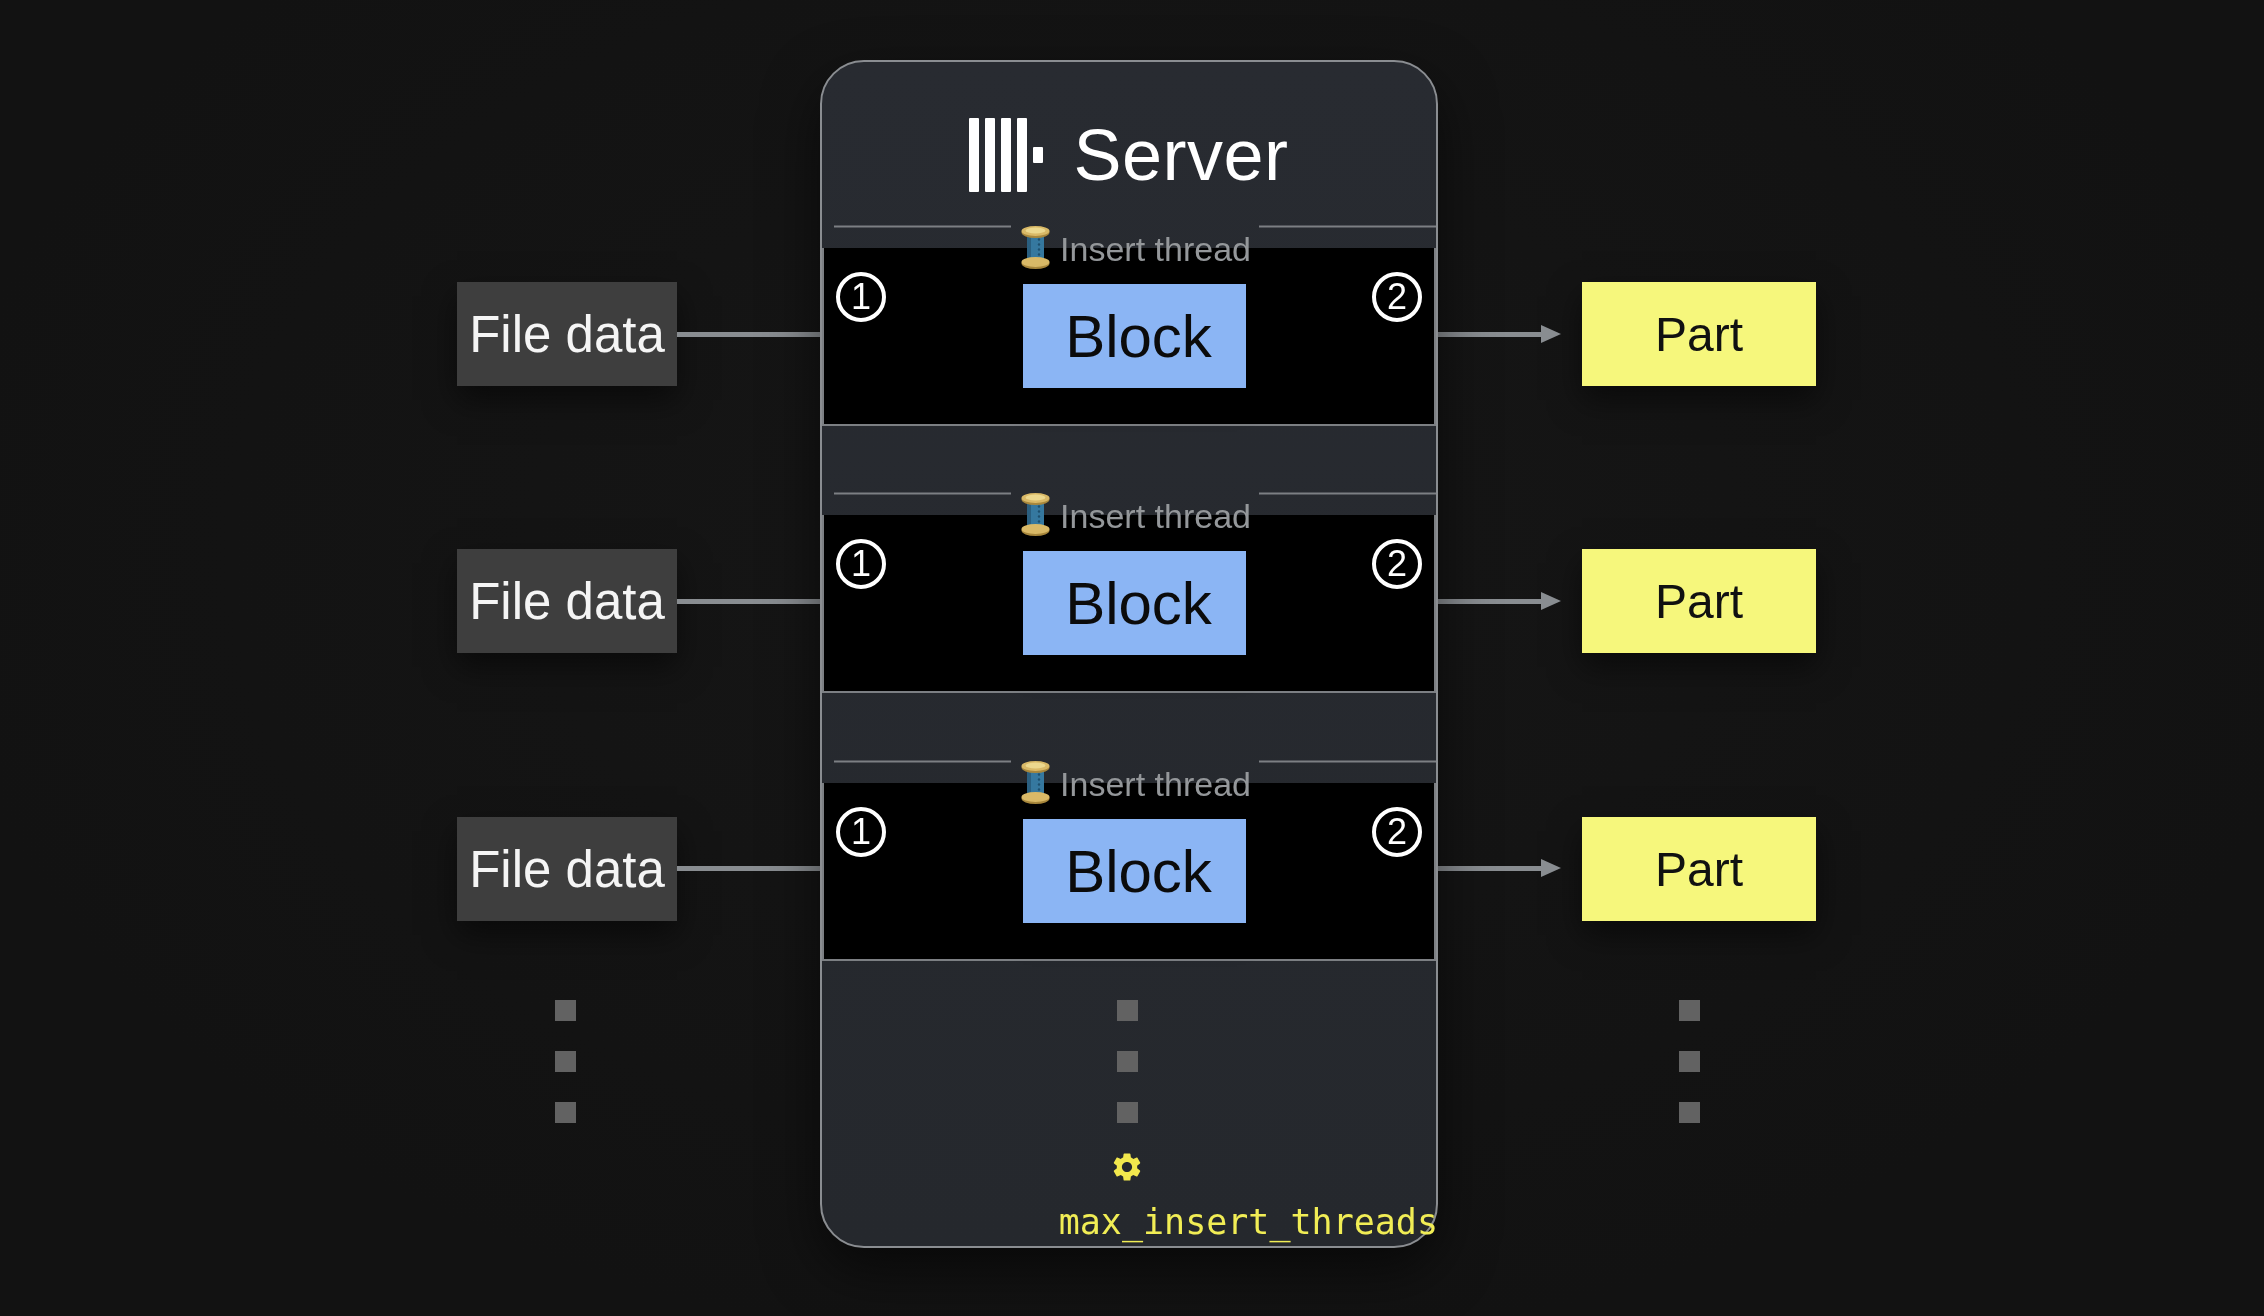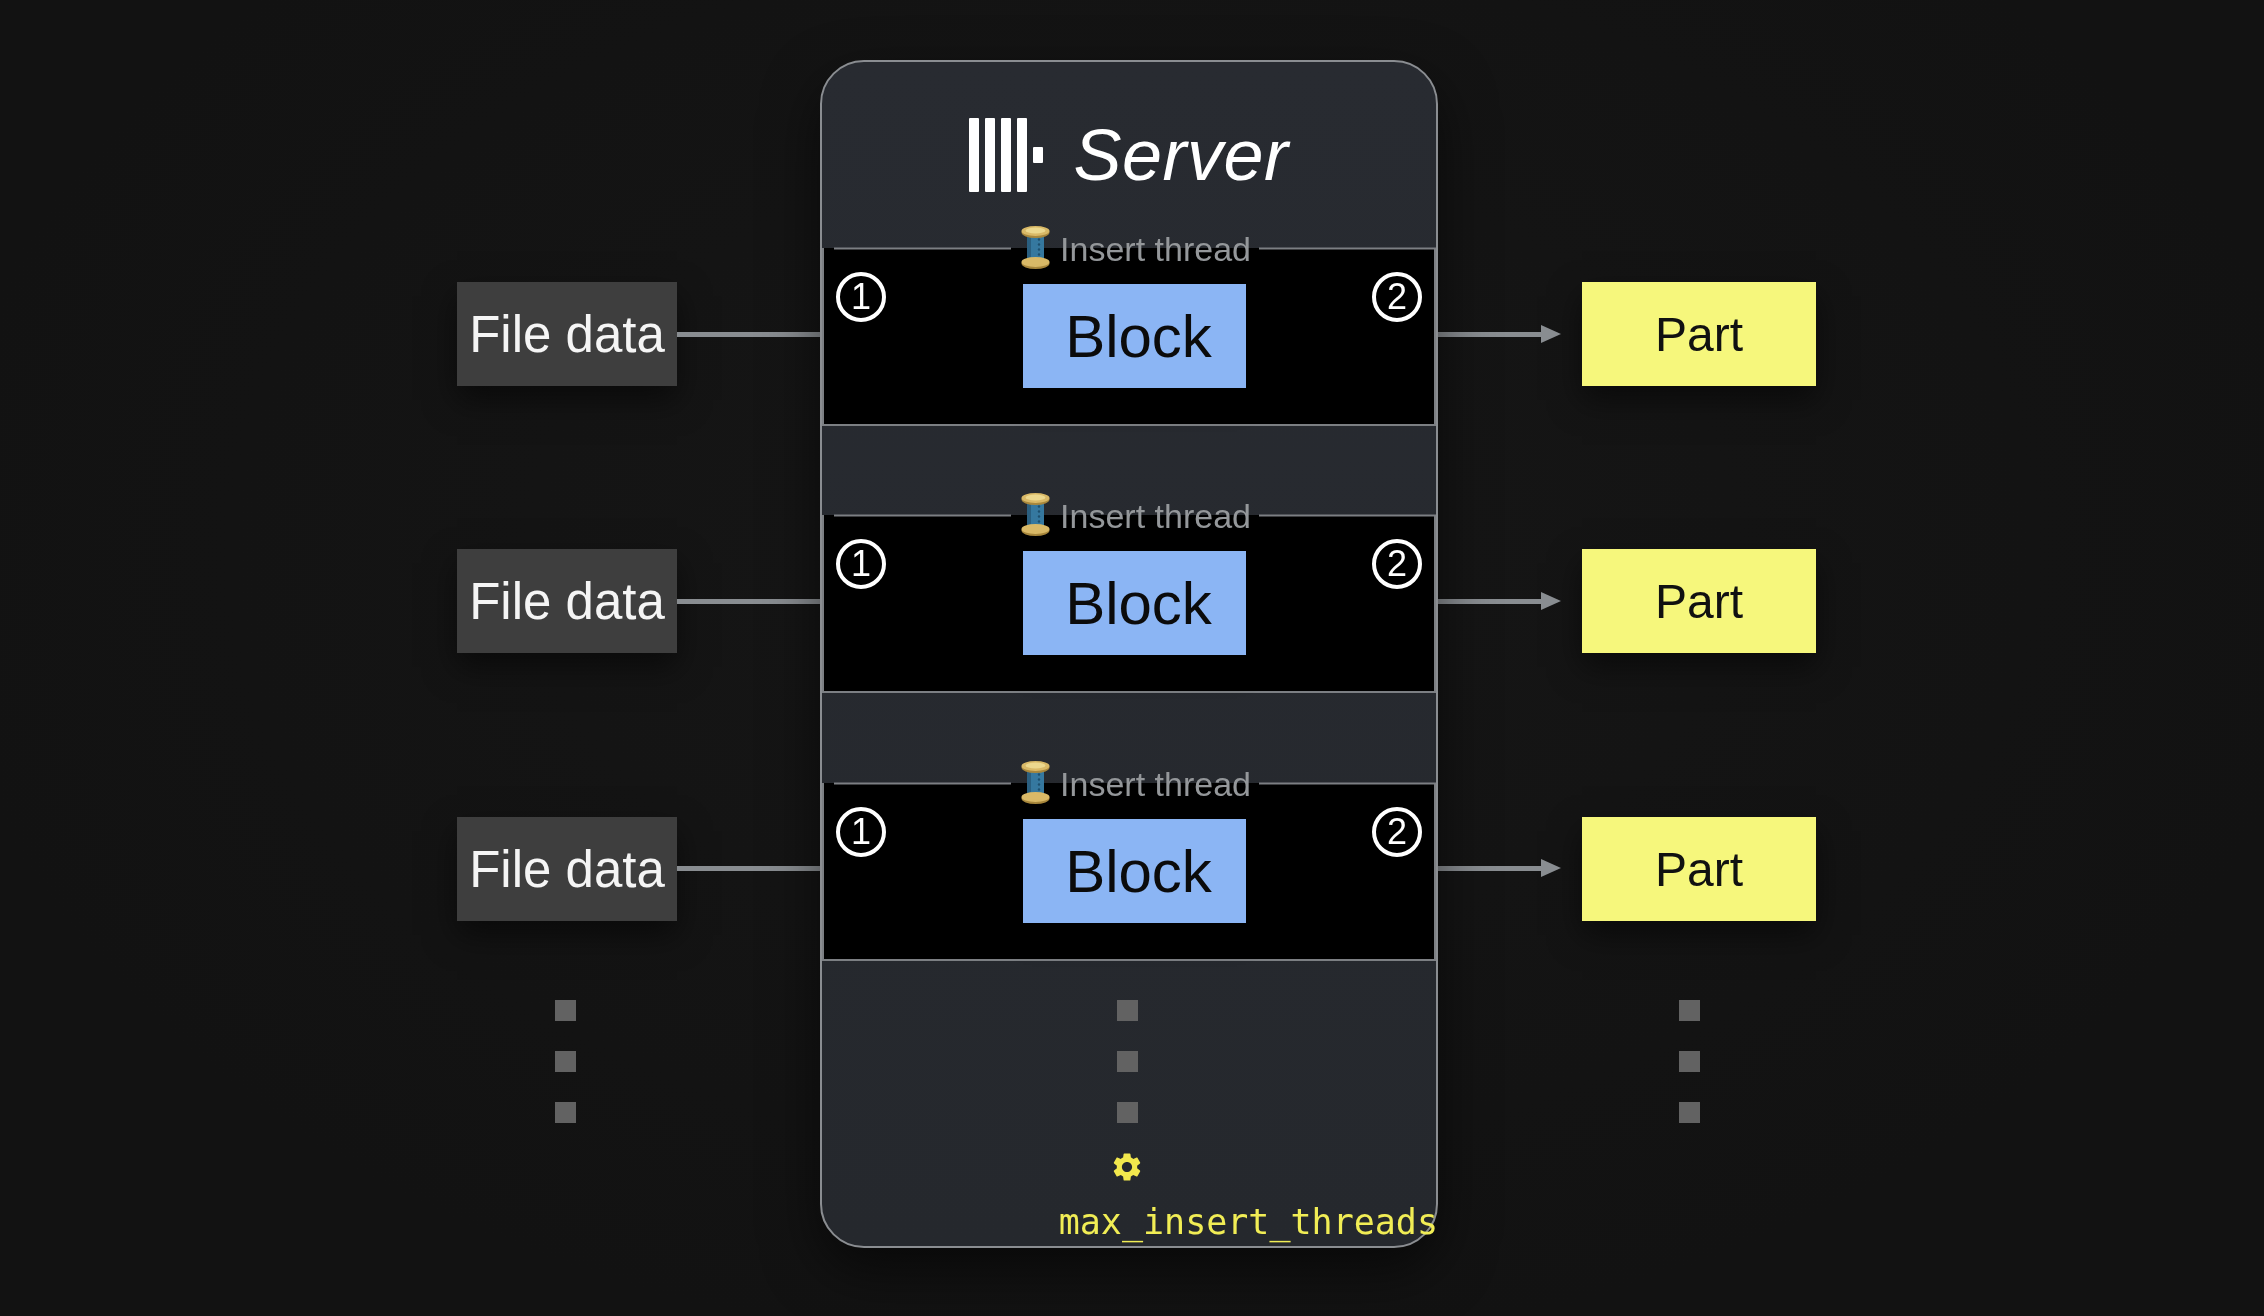--- a/index.html
+++ b/index.html
@@ -31,41 +31,40 @@
   .ch-logo { display: flex; align-items: center; }
   .ch-logo .bar {
     width: 10px; height: 74px;
     background: #ffffff; border-radius: 1px;
     margin-right: 6px;
   }
   .ch-logo .bar.short { height: 16px; margin-right: 0; }
   .server-title {
     color: #ffffff; font-size: 72px; line-height: 1;
     letter-spacing: 0.5px;
-    font-style: italic;
   }
 
   
   .thread-section {
     position: absolute;
     left: 0; right: 0; height: 178px;
     box-sizing: border-box;
     background: var(--section_bg, #000000);
     border: 2px solid var(--section_border, #7c7f83);
     border-top: none;
   }
   .thread-section.s0 { top: 186px; }
   .thread-section.s1 { top: 453px; }
   .thread-section.s2 { top: 721px; }
 
   .section-legend {
     position: absolute;
     left: -2px; right: -2px; top: 0;
     transform: translateY(-50%);
-    display: flex; align-items: center; padding-left: 12px;
+    display: flex; align-items: flex-start; padding-left: 12px;
   }
   .legend-line { flex: 1; height: 2px; background: var(--section_border, #7c7f83); }
   .legend-content {
     display: flex; align-items: center;
     gap: 8px; padding: 0 8px;
     color: var(--legend_text, #94979a);
     font-size: 34px; line-height: 1;
     white-space: nowrap;
   }
   .spool { width: 33px; height: 45px; }

